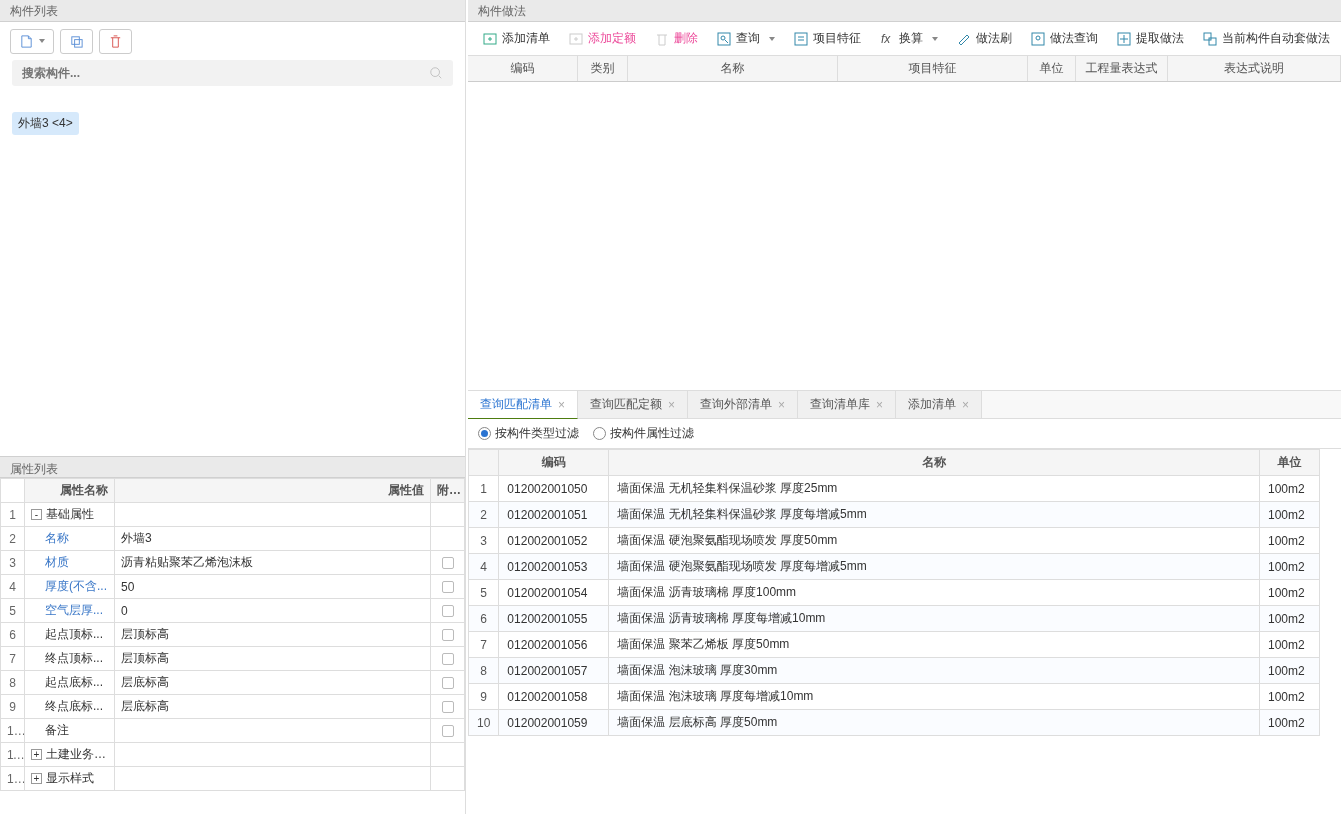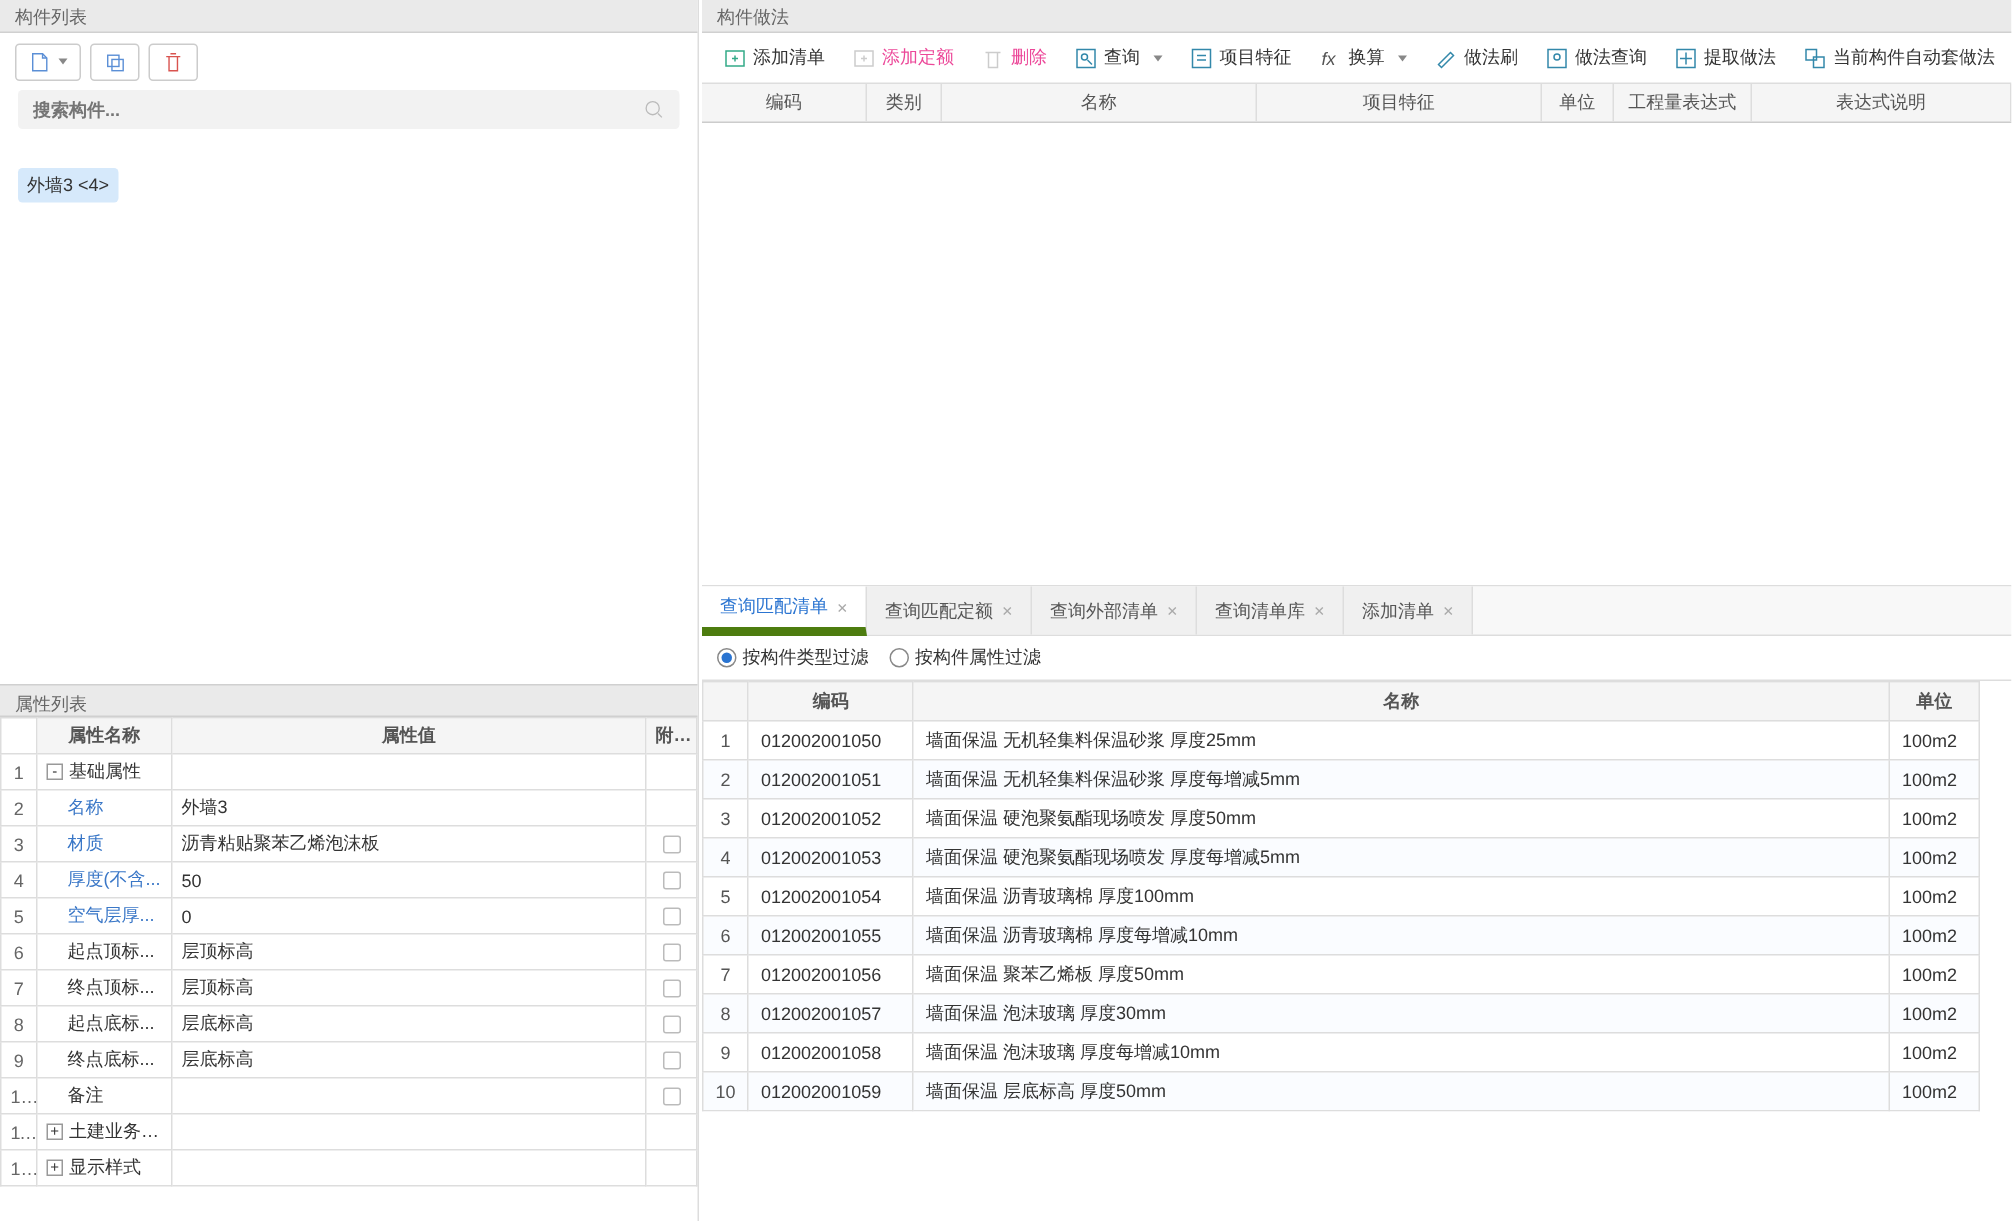--- a/index.html
+++ b/index.html
@@ -18,40 +18,40 @@
 
 .search-box { margin: 0 12px 8px; position: relative; }
 .search-box input { width: 100%; background: #f2f2f2; border: none; border-radius: 3px; padding: 6px 28px 6px 10px; color: #000000; outline: none; font-weight: bold; }
 .search-icon { position: absolute; right: 10px; top: 6px; color: #bbb; }
 
 .tree-item { margin: 18px 12px; padding: 3px 6px; background: #d6e9fb; border-radius: 3px; display: inline-block; cursor: pointer; }
 
 .props-title { background: #eaeaea; border-top: 1px solid #d0d0d0; border-bottom: 1px solid #d0d0d0; padding: 4px 10px; color: #666; position: absolute; top: 456px; left: 0; right: 0; height: 22px; }
 .props-table { position: absolute; top: 478px; left: 0; right: 0; border-collapse: collapse; width: 100%; table-layout: fixed; }
 .props-table th, .props-table td { border: 1px solid #ddd; padding: 3px 6px; height: 21px; text-align: left; overflow: hidden; white-space: nowrap; text-overflow: ellipsis; }
-.props-table th { background: #f5f5f5; text-align: center; color: #555; }
+.props-table th { background: #f5f5f5; text-align: right; color: #555; }
 .props-table .rownum { width: 24px; text-align: center; color: #666; background: #fff; }
 .props-table .pname { width: 90px; }
 .props-table .pattach { width: 34px; text-align: center; }
 .blue-link { color: #3a77c7; }
 .expand-box { display: inline-block; width: 11px; height: 11px; border: 1px solid #999; line-height: 9px; text-align: center; font-size: 10px; margin-right: 4px; cursor: pointer; vertical-align: middle; }
 .chk { width: 12px; height: 12px; border: 1px solid #bbb; border-radius: 2px; display: inline-block; vertical-align: middle; }
 
 .right-toolbar { padding: 6px 8px; display: flex; gap: 6px; align-items: center; flex-wrap: wrap; height: 34px; border-bottom: 1px solid #ddd; flex-direction: column; }
 .rt-btn { display: inline-flex; align-items: center; gap: 4px; padding: 2px 6px; cursor: pointer; color: #333; border-radius: 2px; }
 .rt-btn.disabled { color: #ec4899; cursor: default; }
 .rt-btn svg { width: 16px; height: 16px; }
 
 .grid-header { display: flex; border-bottom: 1px solid #ccc; background: #f5f5f5; }
 .grid-header .gh { border-right: 1px solid #ddd; padding: 4px 6px; text-align: center; color: #555; }
 
 .tabs { position: absolute; top: 390px; left: 0; right: 0; border-top: 1px solid #ddd; background: #fff; }
 .tabbar { display: flex; border-bottom: 1px solid #ddd; background: #f8f8f8; }
 .tab { padding: 5px 12px; border-right: 1px solid #ddd; cursor: pointer; display: flex; align-items: center; gap: 6px; color: #555; background: #f0f0f0; }
-.tab.active { background: #fff; color: #2a74d1; border-bottom: 6px solid #4d7c0f; margin-bottom: -1px; }
+.tab.active { background: #fff; color: #2a74d1; border-bottom: 1px solid #4d7c0f; margin-bottom: -1px; }
 .tab .close-x { color: #aaa; cursor: pointer; }
 
 .filter-row { padding: 6px 10px; display: flex; gap: 14px; align-items: center; }
 .radio { width: 13px; height: 13px; border: 1px solid #888; border-radius: 50%; display: inline-block; vertical-align: middle; margin-right: 4px; position: relative; }
 .radio.checked::after { content: ''; width: 7px; height: 7px; background: #2a74d1; border-radius: 50%; position: absolute; left: 2px; top: 2px; }
 
 .result-table { border-collapse: collapse; width: 852px; }
 .result-wrap { border-top: 1px solid #ddd; max-height: 360px; overflow-y: auto; }
 .result-table th, .result-table td { border: 1px solid #ddd; padding: 4px 8px; text-align: left; }
 .result-table th { background: #f5f5f5; text-align: center; color: #555; }

